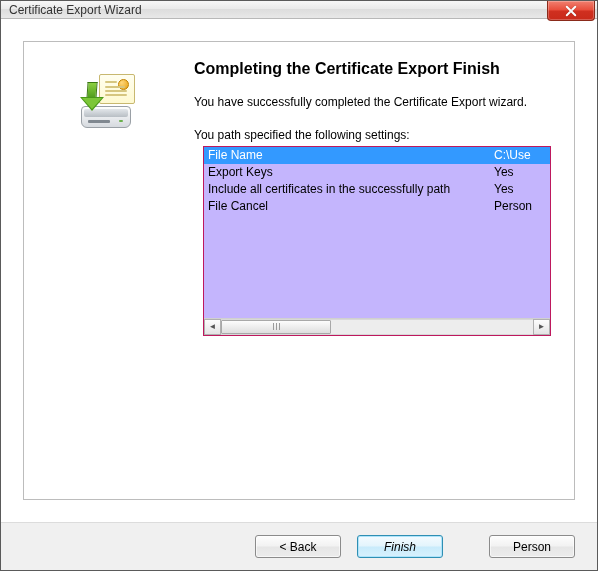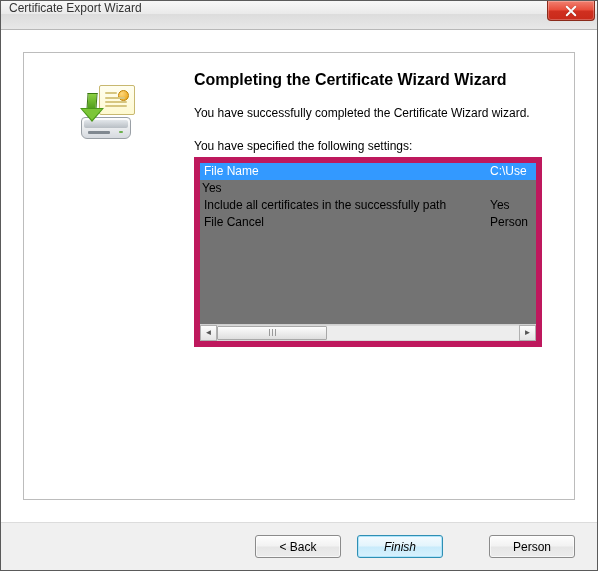--- a/index.html
+++ b/index.html
@@ -15,24 +15,25 @@
   }
   .window {
     width: 598px;
     height: 571px;
     border: 1px solid #5a5a5a;
     background: #fff;
     display: flex;
     flex-direction: column;
   }
   .titlebar {
-    height: 29px;
+    height: 18px;
     background: linear-gradient(to bottom, #f7f7f7 0%, #eaeaea 45%, #dcdcdc 46%, #e8e8e8 100%);
     border-bottom: 1px solid #b8b8b8;
     display: flex;
+    align-items: center;
     padding-left: 8px;
     position: relative;
   }
   .titlebar-title {
     font-size: 12px;
     color: #333;
   }
   .close-btn {
     position: absolute;
     right: 2px;
@@ -224,26 +225,27 @@
     font-size: 12px;
     color: #000;
     margin: 0 0 18px 0;
     line-height: 1.35;
   }
   .settings-label {
     font-size: 12px;
     margin: 0 0 4px 0;
   }
   .listview {
-    border: 6px solid #be185d;
-    background: #737373;
+    border: 1px solid #be185d;
+    background: #c4b5fd;
     height: 190px;
     display: flex;
     flex-direction: column;
     width: 348px;
+    margin-left: 9px;
   }
   .list-body {
     flex: 1;
     overflow: hidden;
     position: relative;
   }
   .row {
     display: flex;
     font-size: 12px;
     height: 17px;
@@ -370,31 +372,32 @@
               <div class="drive-led"></div>
             </div>
             <div class="arrow-down">
               <div class="arrow-stem"></div>
               <div class="arrow-head"></div>
             </div>
           </div>
         </div>
 
         <div class="main">
-          <h1>Completing the Certificate Wizard Wizard</h1>
-          <p class="para">You have successfully completed the Certificate Wizard wizard.</p>
-          <p class="settings-label">You have specified the following settings:</p>
+          <h1>Completing the Certificate Export Finish</h1>
+          <p class="para">You have successfully completed the Certificate Export wizard.</p>
+          <p class="settings-label">You path specified the following settings:</p>
 
           <div class="listview">
             <div class="list-body">
               <div class="row selected">
                 <div class="col-name">File Name</div>
                 <div class="col-val">C:\Use</div>
               </div>
               <div class="row">
+                <div class="col-name">Export Keys</div>
                 <div class="col-val">Yes</div>
               </div>
               <div class="row">
                 <div class="col-name">Include all certificates in the successfully path</div>
                 <div class="col-val">Yes</div>
               </div>
               <div class="row">
                 <div class="col-name">File Cancel</div>
                 <div class="col-val">Person</div>
               </div>

